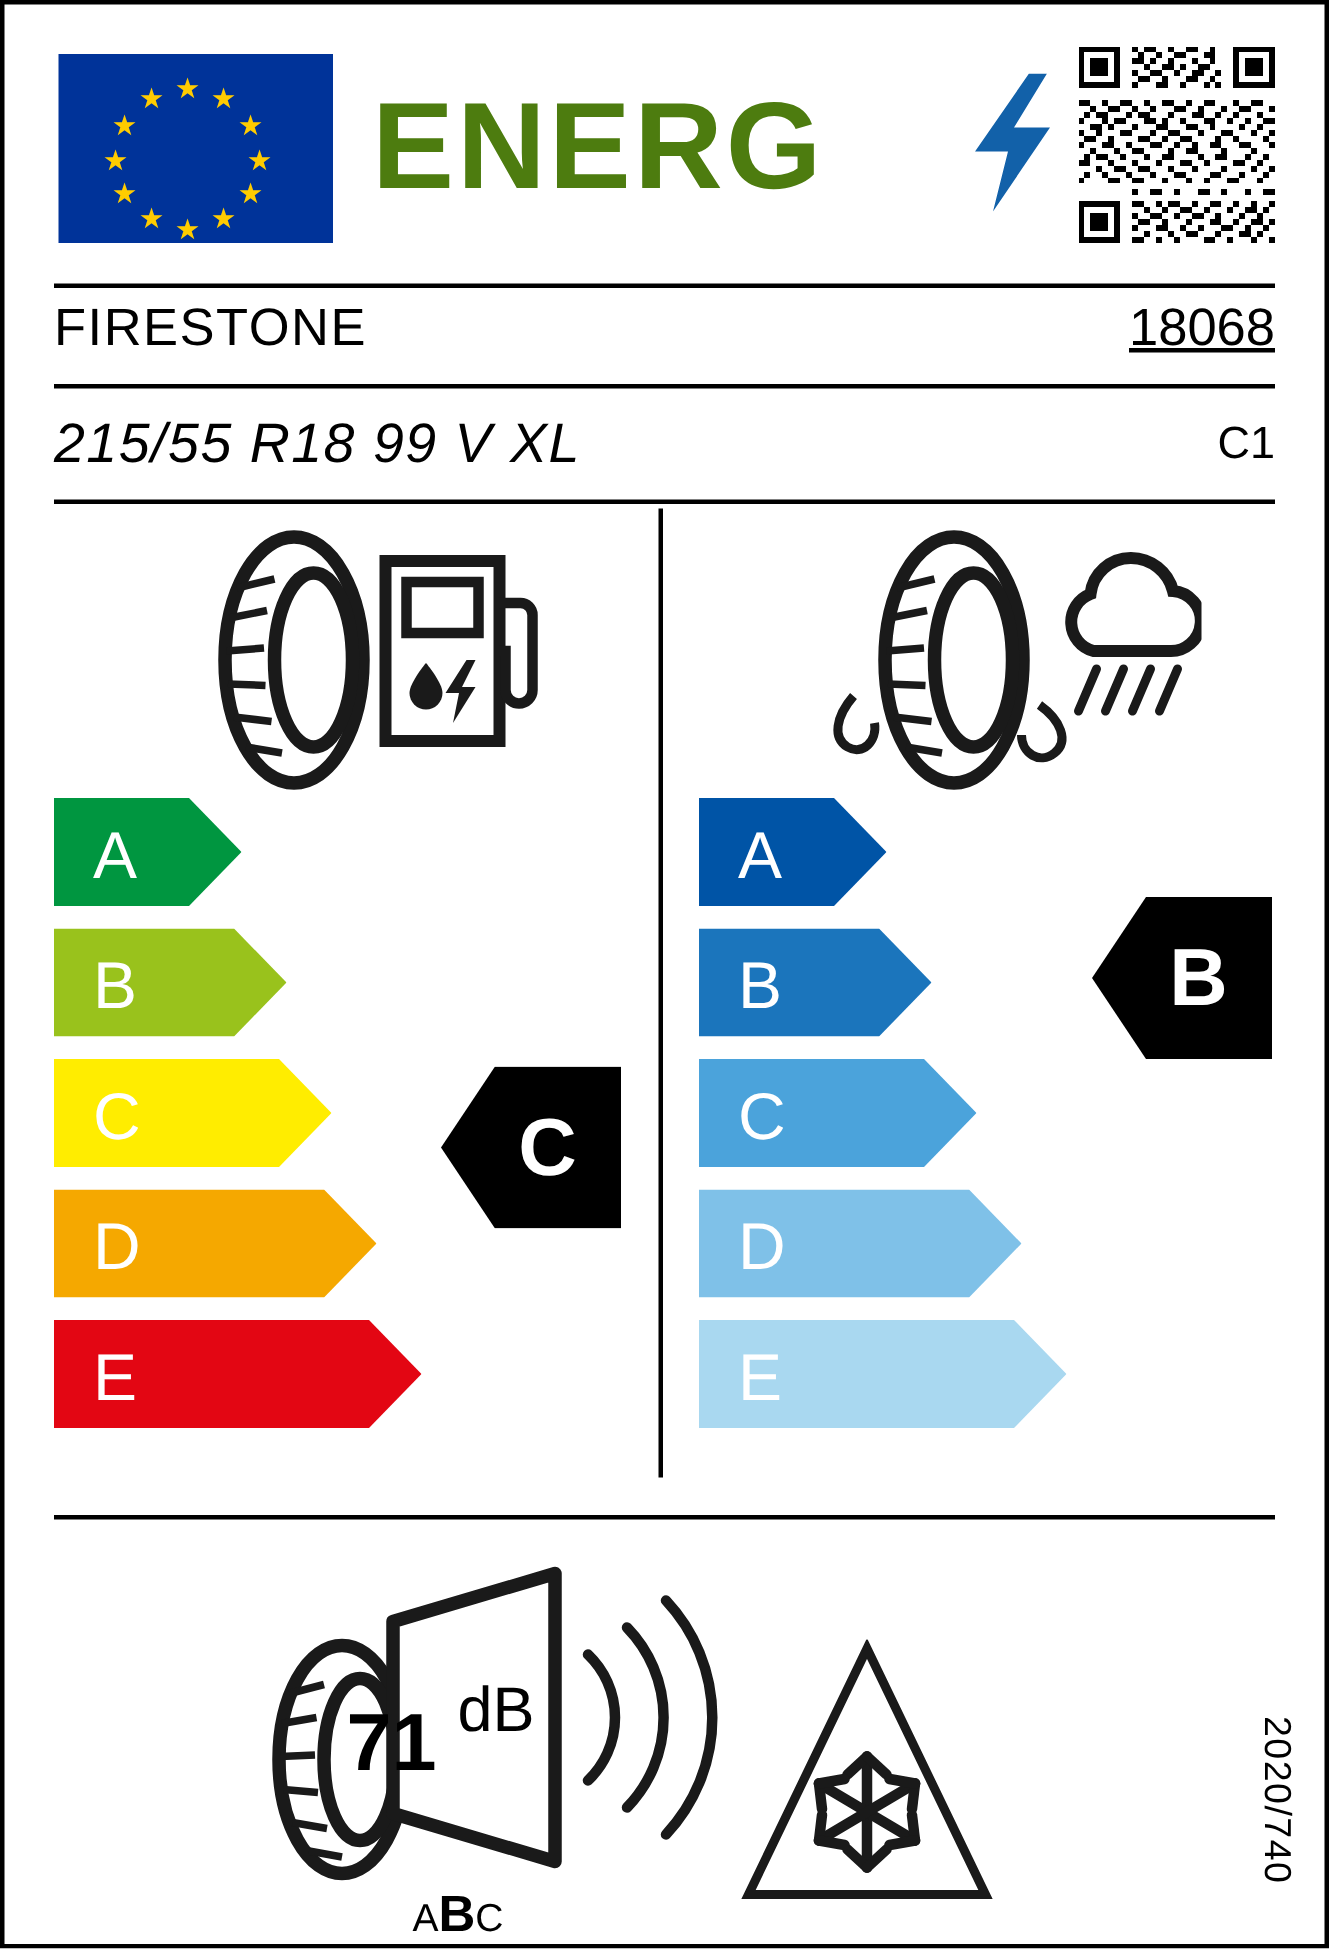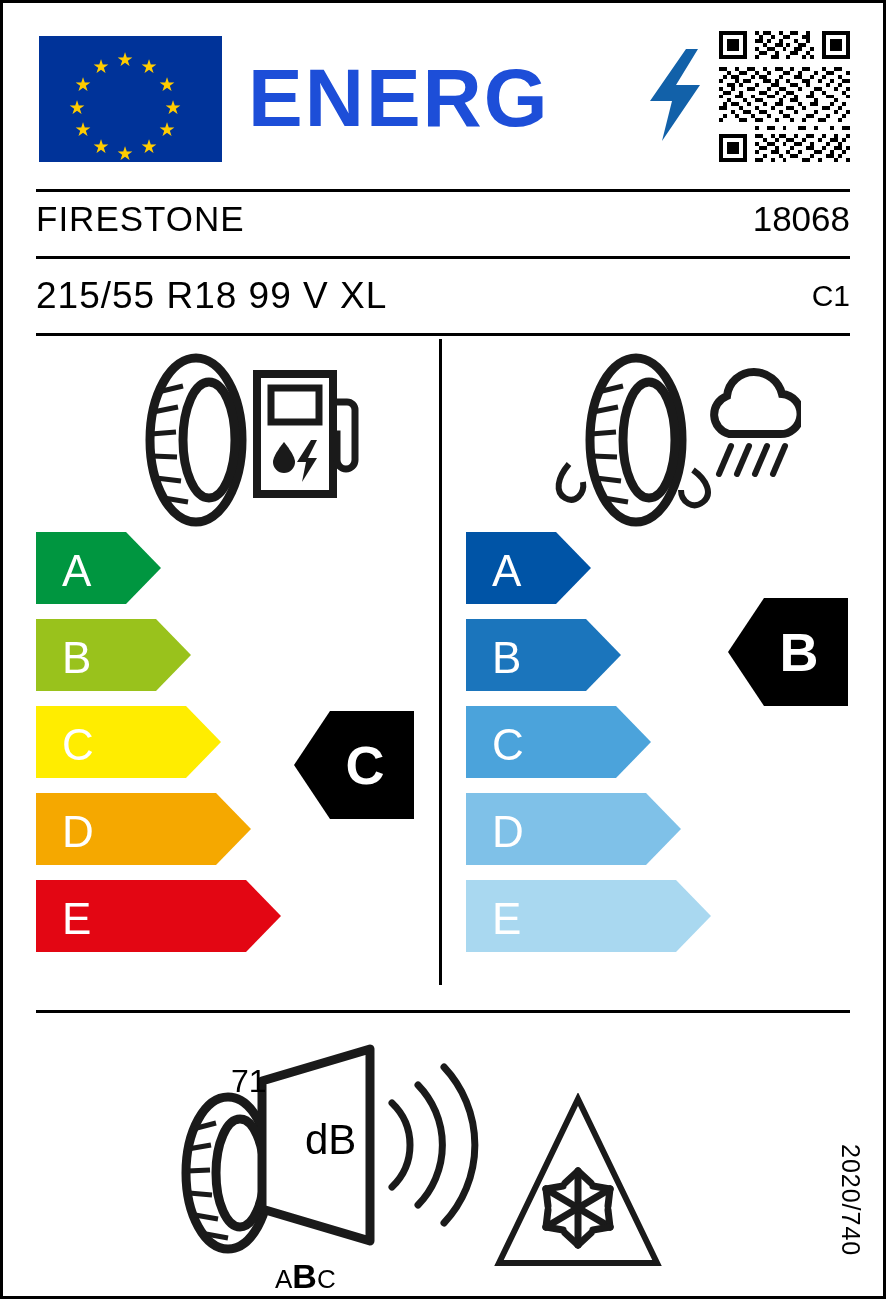--- a/index.html
+++ b/index.html
@@ -43,21 +43,21 @@
     width: 20px;
     text-align: center;
   }
   .energy-word {
     position: absolute;
     left: 245px;
     top: 48px;
     font-size: 82px;
     font-weight: bold;
     letter-spacing: 2px;
-    color: #1d4ed8;
+    color: #4d7c0f;
     font-family: "Liberation Sans", sans-serif;
   }
   .bolt {
     position: absolute;
     left: 645px;
     top: 46px;
     width: 54px;
     height: 92px;
   }
   .qr {
@@ -89,34 +89,36 @@
     left: 0;
     top: 0;
     font-size: 35px;
     letter-spacing: 1px;
   }
   .brand-code {
     position: absolute;
     right: 0;
     top: 0;
     font-size: 35px;
+    text-decoration: underline;
   }
   .size-row {
     position: absolute;
     left: 33px;
     right: 33px;
     top: 272px;
     height: 46px;
   }
   .tyre-size {
     position: absolute;
     left: 0;
     top: 0;
     font-size: 37px;
     letter-spacing: 1px;
+    font-style: italic;
   }
   .tyre-class {
     position: absolute;
     right: 0;
     top: 4px;
     font-size: 30px;
   }
 
   
   .mid {
@@ -185,23 +187,23 @@
   .noise-group {
     position: absolute;
     left: 130px;
     top: 28px;
     width: 340px;
     height: 220px;
   }
   .db-value {
     position: absolute;
     left: 228px;
-    top: 1060px;
-    font-size: 32px;
-    font-weight: normal;
+    top: 1128px;
+    font-size: 54px;
+    font-weight: bold;
   }
   .db-unit {
     position: absolute;
     left: 302px;
     top: 1113px;
     font-size: 42px;
   }
   .abc {
     position: absolute;
     left: 272px;

